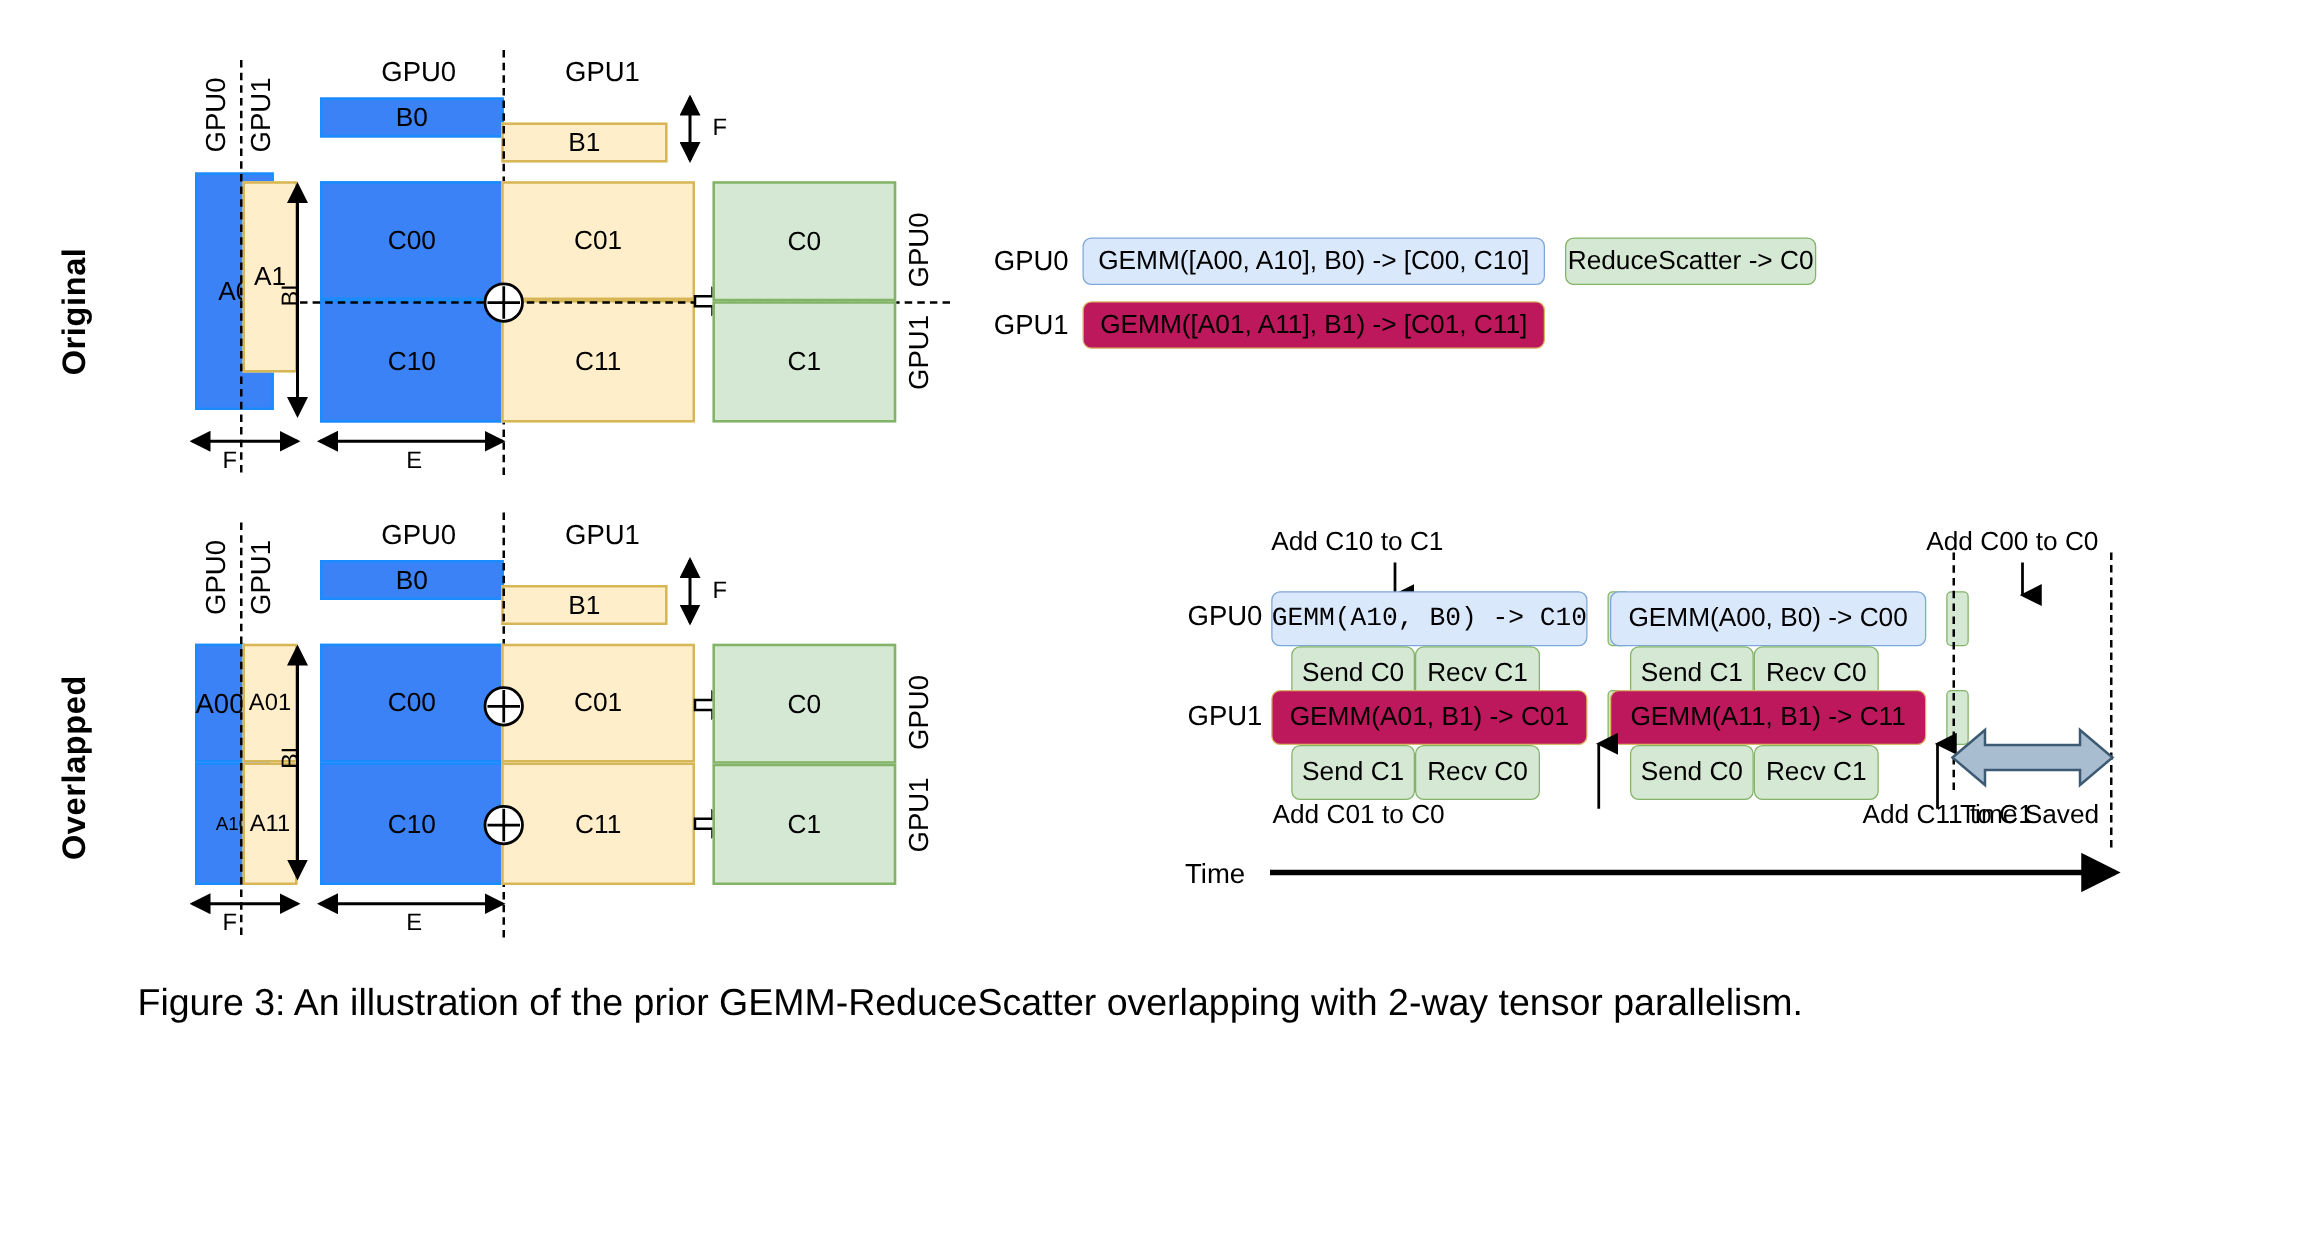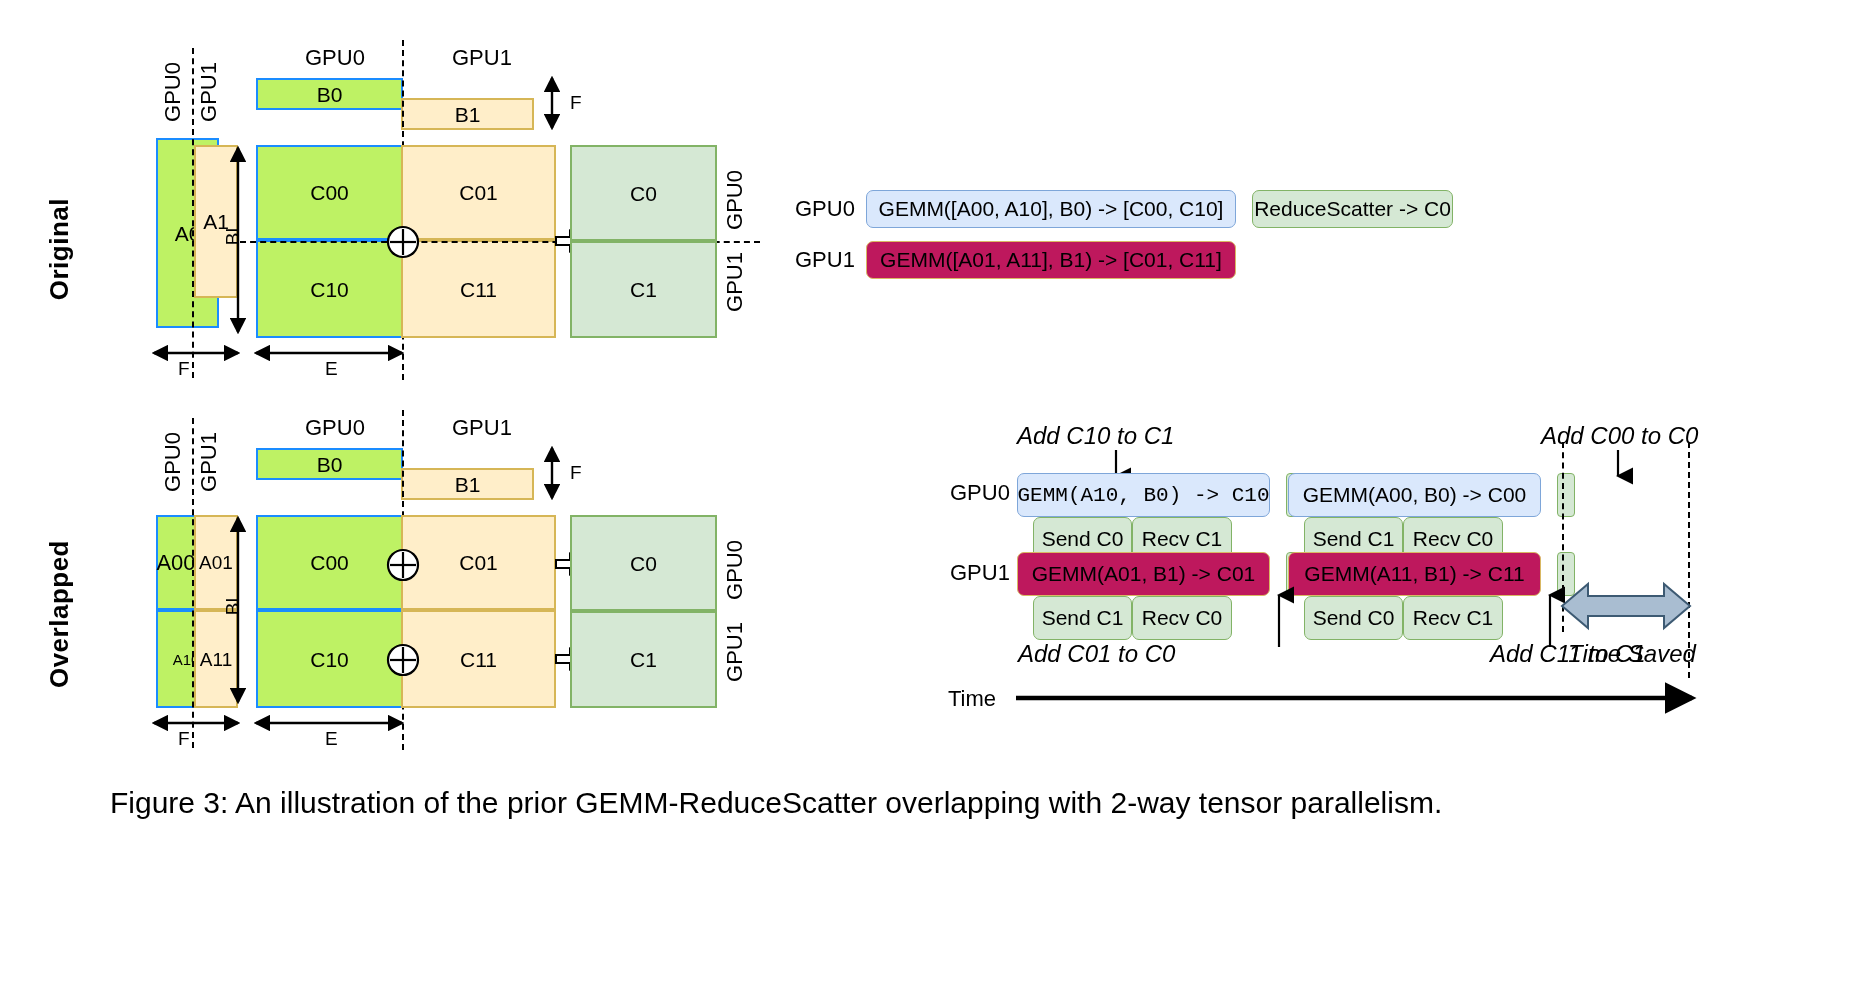--- a/index.html
+++ b/index.html
@@ -13,21 +13,21 @@
     overflow:hidden;
   }
   .stage { position:absolute; left:0; top:0; width:1854px; height:1008px; }
 
   
   .box {
     position:absolute;
     display:flex; align-items:center; justify-content:center;
     font-size:21px; line-height:1;
   }
-  .blue   { background:#bef264; border:2.5px solid #1a8cff; }
+  .blue   { background:#3b82f6; border:2.5px solid #1a8cff; }
   .yellow { background:#ffeec9; border:2.5px solid #d6b656; }
   .green  { background:#d5e8d4; border:2.5px solid #82b366; }
 
   
   .vlabel {
     position:absolute;
     writing-mode:vertical-rl;
     transform:rotate(180deg);
     font-size:22px;
     white-space:nowrap;
@@ -63,21 +63,21 @@
     white-space:nowrap;
   }
   .pill.blue   { background:#dae8fc; border:1.6px solid #7ea6d9; }
   .pill.yellow { background:#be185d; border:1.6px solid #d9b863; }
   .pill.green  { background:#d5e8d4; border:1.6px solid #82b366;margin-left:16px; }
 
   .pill.narrow { border-radius:4px; }
 
   .tl-rowlabel { position:absolute; font-size:22px; white-space:nowrap; }
 
-  .annot { position:absolute; font-size:24px; white-space:nowrap;font-style:italic; }
+  .annot { position:absolute; font-size:21px; white-space:nowrap; }
 
   .vdash-thin { position:absolute; width:0; border-left:2px dashed #000; }
 
   
   .caption {
     position:absolute;
     font-family:Liberation Sans, sans-serif;
     font-size:30px;
     white-space:nowrap;
   }

